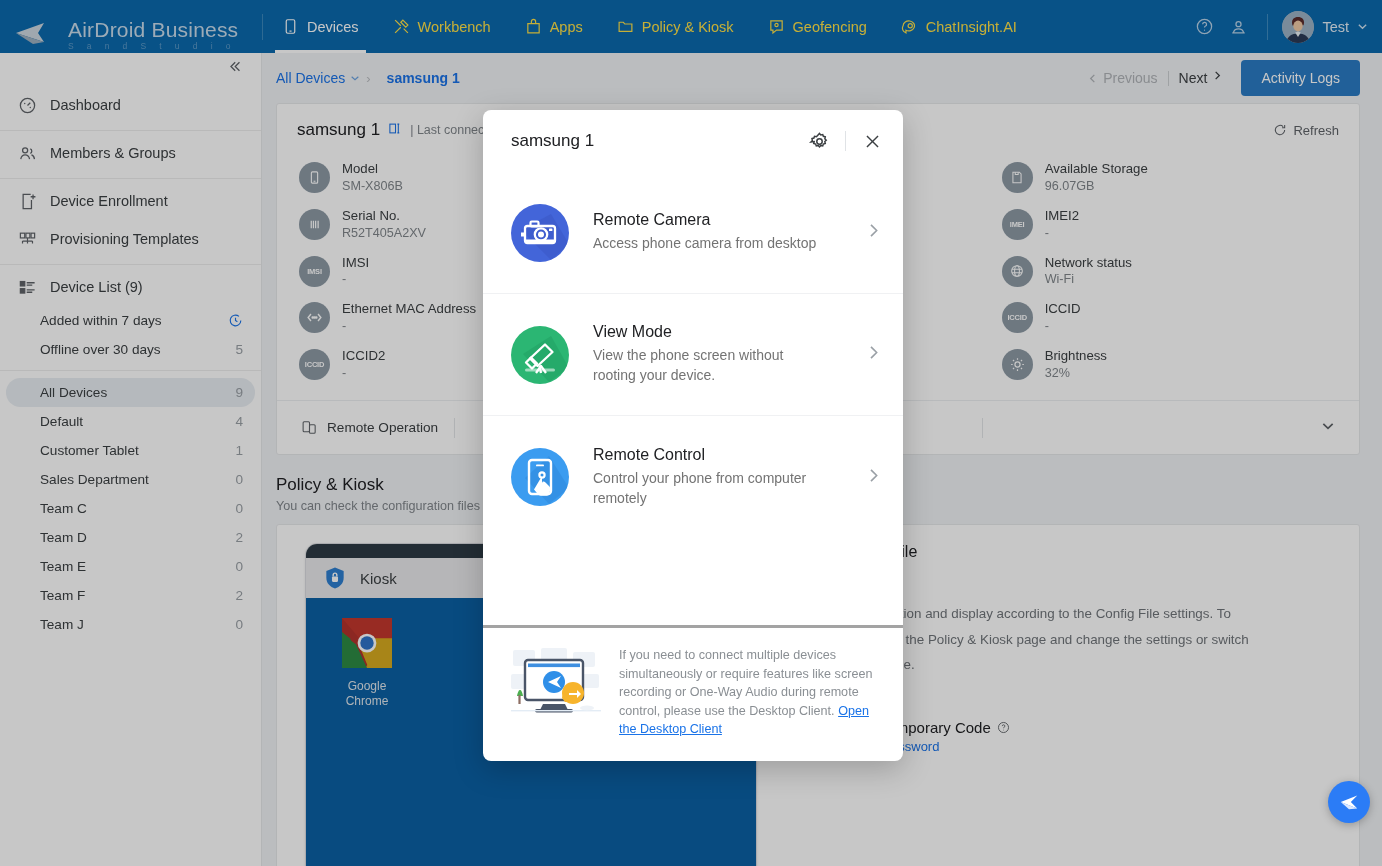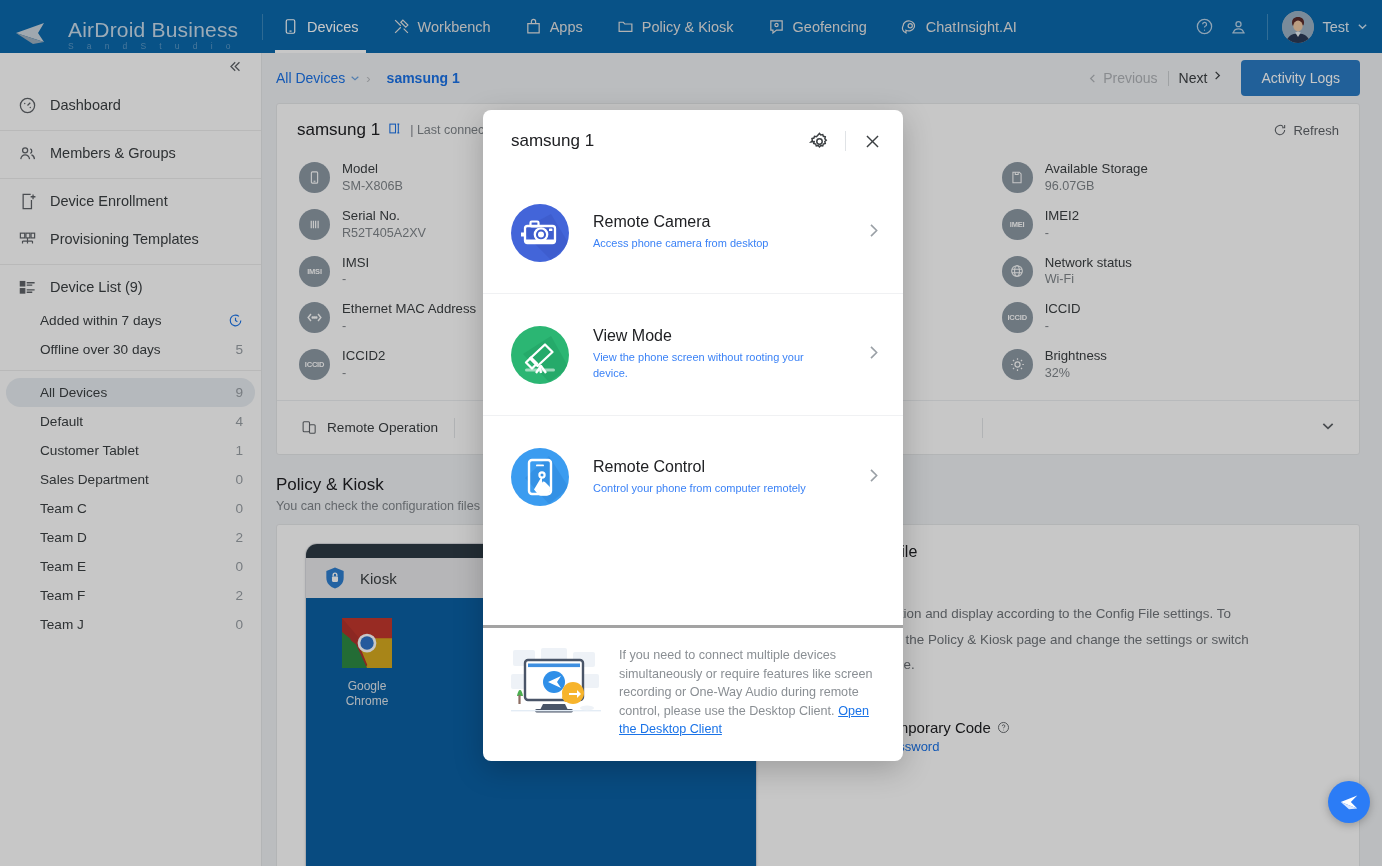--- a/index.html
+++ b/index.html
@@ -18,21 +18,21 @@
   }
   .brand { display: flex; align-items: center; width: 262px; padding-left: 14px; margin-top: 17px; }
   .brand-arrow { flex: none; margin-right: 6px; }
   .brand-txt { line-height: 1; }
   .brand-title { font-size: 21px; color: #c9dceb; letter-spacing: .2px; }
   .brand-sub { font-size: 8.5px; color: #5f9bc8; letter-spacing: 5.4px; margin-top: 2px; }
   .navsep { width: 1px; height: 26px; background: #3c88bd; margin: 0 2px 0 0; }
   .nav { display: flex; align-items: stretch; height: 53px; }
   .nav-item {
     display: flex; align-items: center; gap: 8px; height: 53px;
-    padding: 0 17px; color: #e5e5e5; font-size: 14.5px; cursor: pointer;
+    padding: 0 17px; color: #fde047; font-size: 14.5px; cursor: pointer;
     position: relative; white-space: nowrap;
   }
   .nav-item.active { color: #ffffff; }
   .nav-item.active::after {
     content: ""; position: absolute; left: 10px; right: 10px; bottom: 0;
     height: 3px; background: #ffffff;
   }
   .nav-ic { width: 17px; height: 17px; flex: none; display:block; }
   .nav-right { margin-left: auto; display: flex; align-items: center; gap: 4px; padding-right: 14px; }
   .icon-btn { width: 30px; height: 30px; display: flex; align-items: center; justify-content: center; cursor: pointer; }
@@ -152,21 +152,21 @@
   .mdiv { width: 1px; height: 20px; background: #e0e3e6; margin: 0 9px; }
   .modal-body { flex: 1; overflow: hidden; }
   .mode-row {
     display: flex; align-items: center; gap: 24px; padding: 22px 22px 22px 28px;
     cursor: pointer; min-height: 122px; border-bottom: 1px solid #f0f1f3;
   }
   .mode-row:last-child { border-bottom: none; }
   .mode-ic { width: 58px; height: 58px; border-radius: 50%; flex: none; position: relative; overflow: hidden; }
   .mode-txt { flex: 1; }
   .mode-name { font-size: 16px; color: #202124; margin-bottom: 5px; }
-  .mode-desc { font-size: 11px; color: #3b82f6; line-height: 1.42; max-width: 232px; }
+  .mode-desc { font-size: 14px; color: #737373; line-height: 1.42; max-width: 232px; }
   .mode-arrow { flex: none; color: #9aa0a6; }
   .modal-foot { border-top: 3px solid #a3a3a3; display: flex; gap: 14px; padding: 18px 24px 22px 24px; }
   .foot-txt { font-size: 12.6px; color: #8a8f94; line-height: 1.48; }
   .foot-link { color: #1a73e8; text-decoration: underline; cursor: pointer; }
 
   .fab {
     position: absolute; right: 12px; bottom: 43px; width: 42px; height: 42px;
     border-radius: 50%; background: #2b7cf6; display: flex; align-items: center;
     justify-content: center; cursor: pointer; z-index: 60;
     box-shadow: 0 2px 8px rgba(0,0,0,.25);

